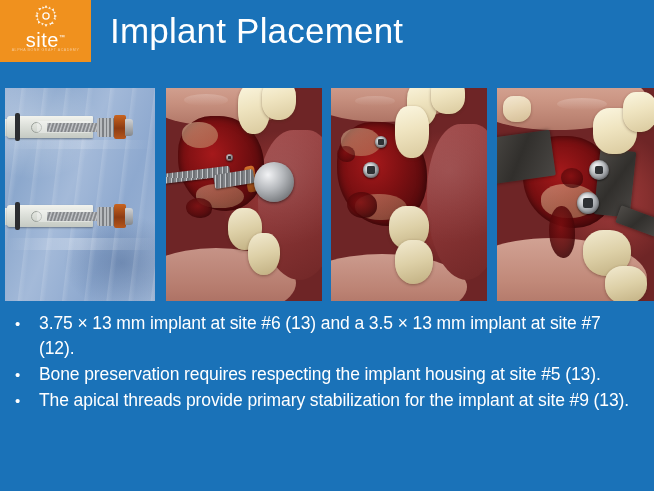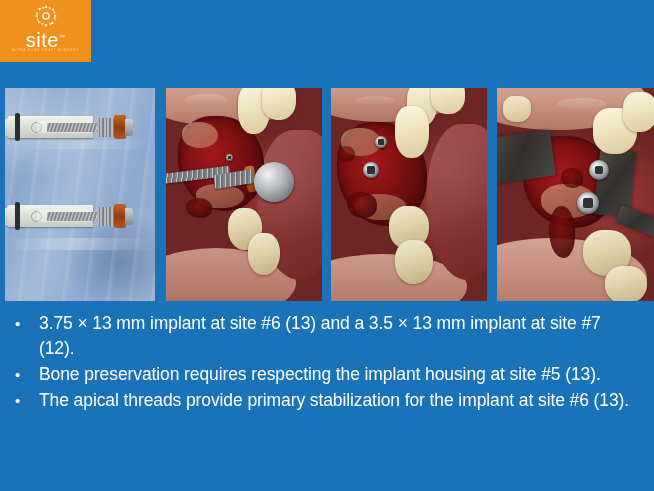--- a/index.html
+++ b/index.html
@@ -360,20 +360,21 @@
             <path d="M22 7 l5.3 1.4 -3.9 3.9 z"></path>
           </g>
         </g>
       </svg>
 
       <div id="logo-word"><span>site</span><span id="logo-tm">™</span></div>
 
       <div id="logo-tagline">ALPHA BONE GRAFT ACADEMY</div>
     </div>
 
+    <div id="slide-title">Implant Placement</div>
   </div>
 
   <div id="photo-strip">
 
     <div class="photo" id="photo-1">
       <div class="photo-inner">
         <div class="drape-fold" style="left:0;top:0;width:150px;height:213px;background:repeating-linear-gradient(97deg, rgba(255,255,255,0) 0 16px, rgba(255,255,255,.13) 17px, rgba(255,255,255,0) 22px);"></div>
         <div class="drape-fold" style="left:0;top:150px;width:150px;height:12px;"></div>
         <div class="drape-fold" style="left:0;top:52px;width:150px;height:9px;opacity:.6;"></div>
 
@@ -473,18 +474,18 @@
       <div class="bullet-text">3.75 × 13 mm implant at site #6 (13) and a 3.5 × 13 mm implant at site #7 (12).</div>
     </div>
 
     <div class="bullet-row">
       <div class="bullet-mark">•</div>
       <div class="bullet-text">Bone preservation requires respecting the implant housing at site #5 (13).</div>
     </div>
 
     <div class="bullet-row">
       <div class="bullet-mark">•</div>
-      <div class="bullet-text">The apical threads provide primary stabilization for the implant at site #6 (13).</div>
+      <div class="bullet-text">The apical threads provide primary stabilization for the implant at site #9 (13).</div>
     </div>
 
   </div>
 
 </div>
 
 </body></html>

